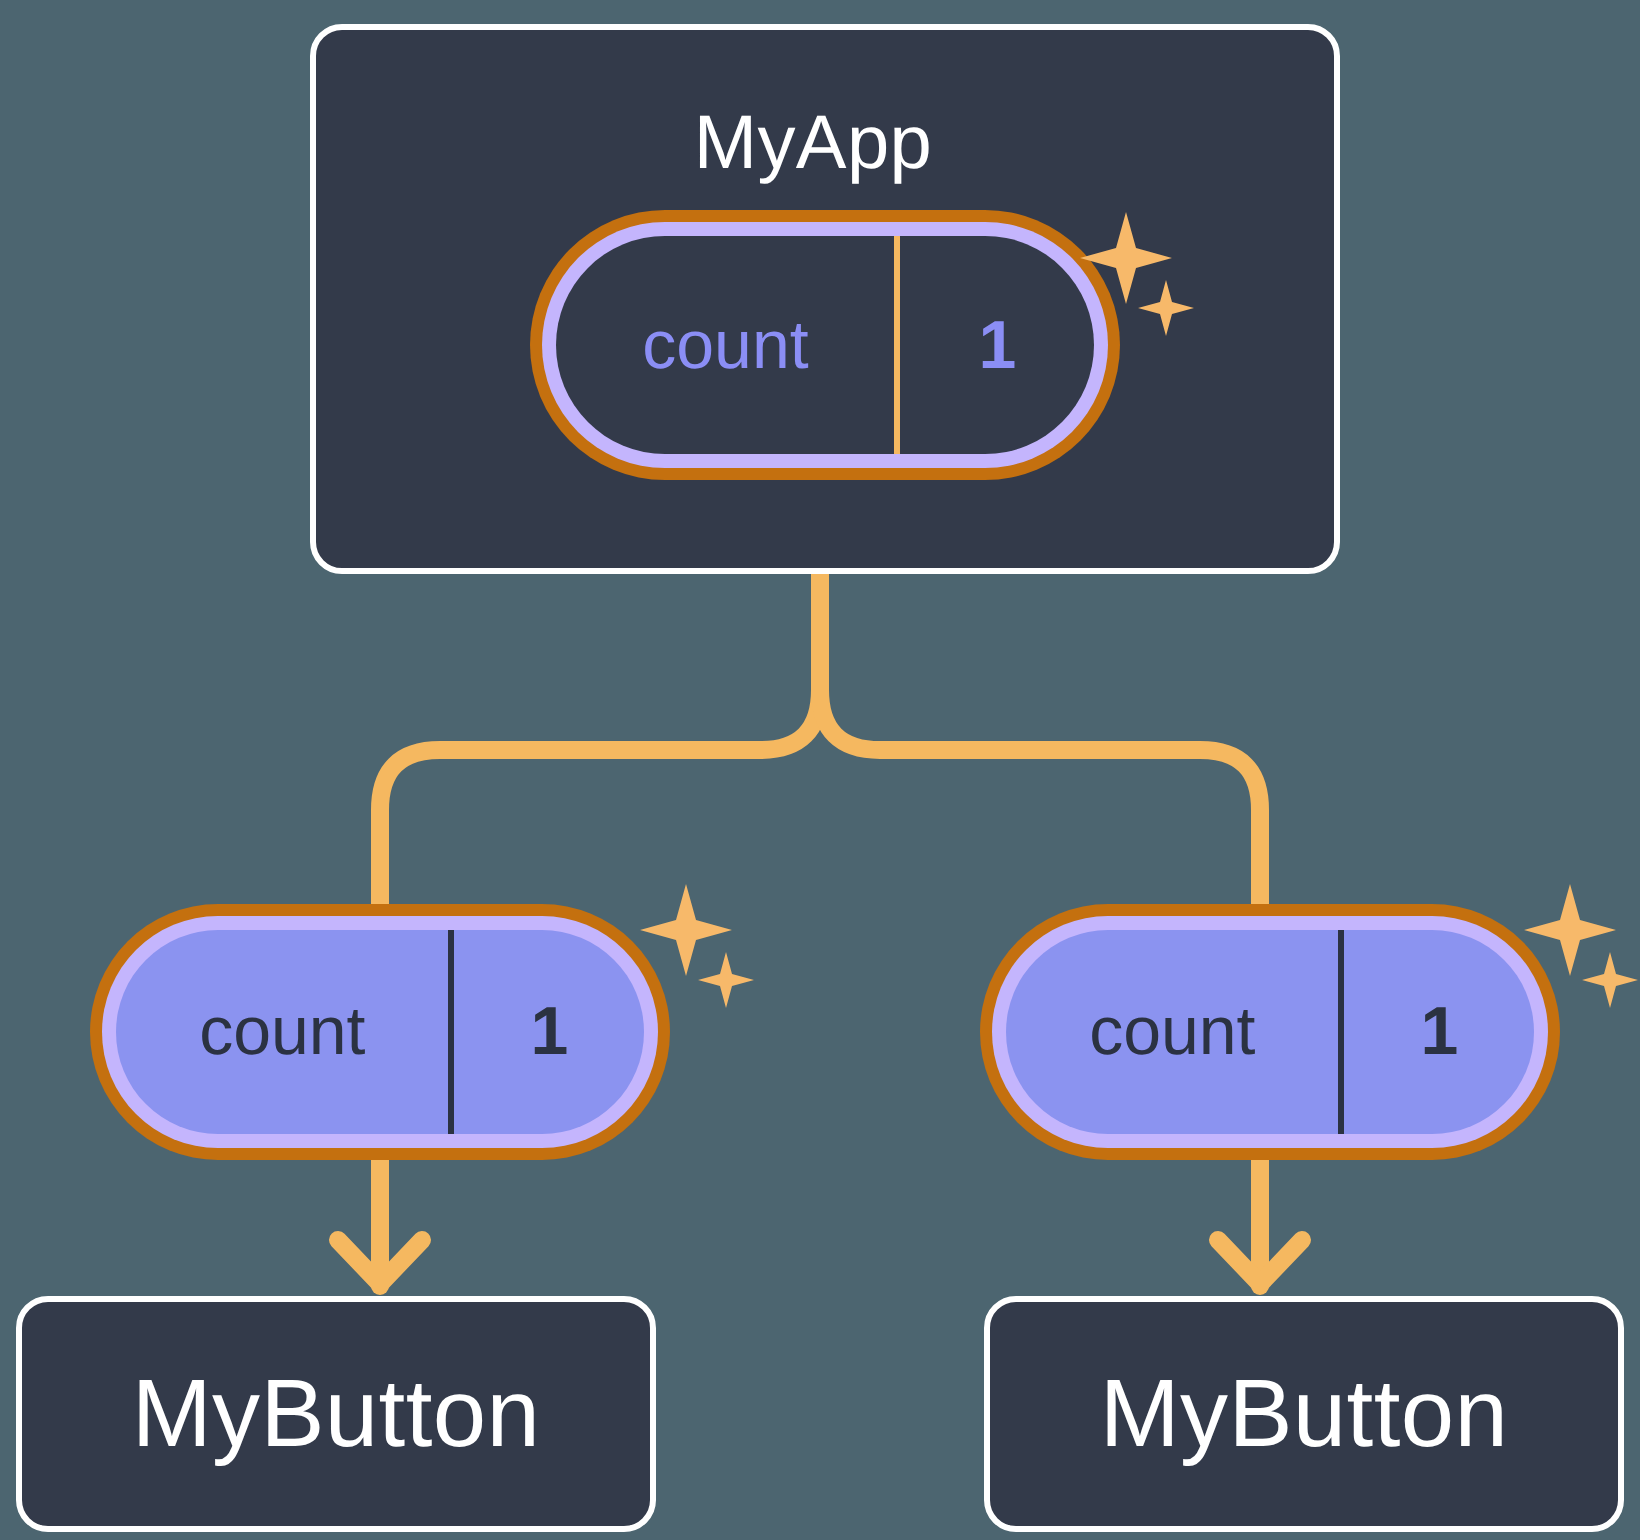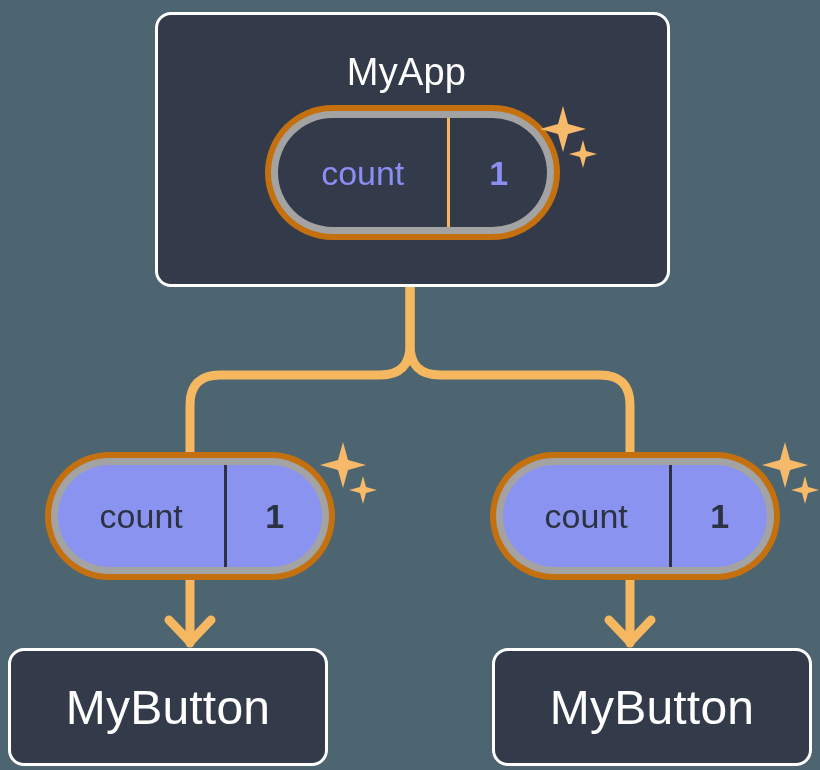--- a/index.html
+++ b/index.html
@@ -91,21 +91,21 @@
     border-radius: 999px;
     background: #c4700f;          
     padding: 6px;
     z-index: 3;
   }
   .pill-mid {
     box-sizing: border-box;
     width: 100%;
     height: 100%;
     border-radius: 999px;
-    background: #a3a3a3;          
+    background: #c4b5fd;          
     padding: 7px;
   }
   .pill-inner {
     box-sizing: border-box;
     width: 100%;
     height: 100%;
     border-radius: 999px;
     display: flex;
     align-items: stretch;
     overflow: hidden;

